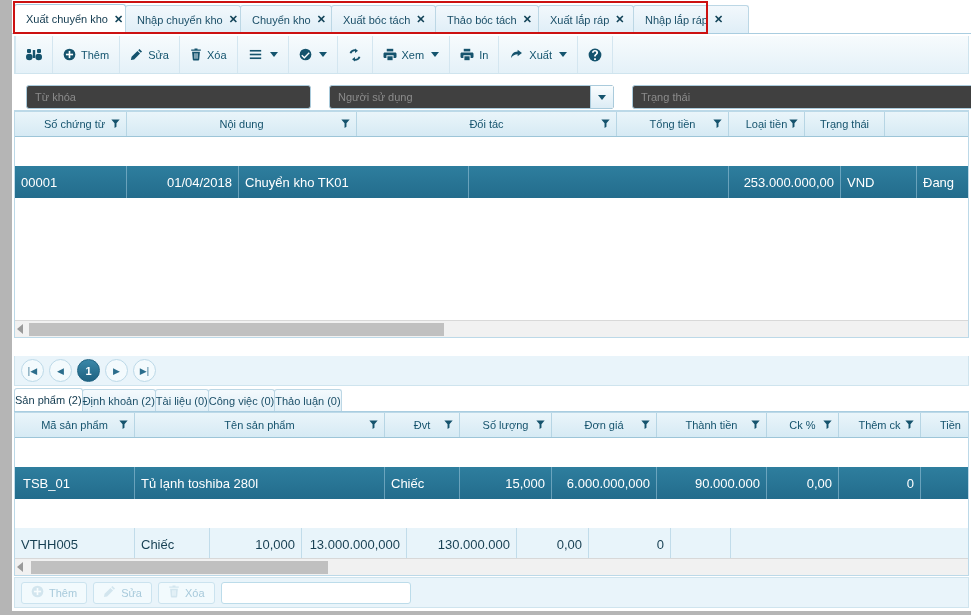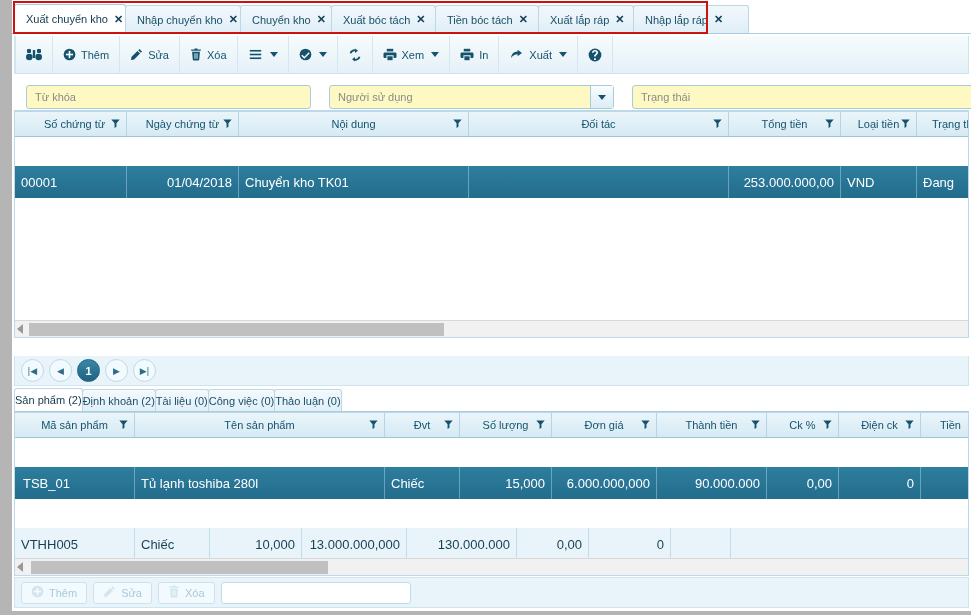--- a/index.html
+++ b/index.html
@@ -143,21 +143,21 @@
     background: #ffffff;
     display: flex;
     align-items: center;
     gap: 0;
   }
   .fld {
     box-sizing: border-box;
     height: 24px;
     border: 1px solid #aacbdc;
     border-radius: 3px;
-    background: #fef9c3;
+    background: #404040;
     display: flex;
     align-items: center;
     padding: 0 8px;
     color: #8b8b8b;
     font-size: 11px;
     margin-top: 8px;
   }
   #f-keyword { position: absolute; left: 12px; width: 285px; }
   #f-user    { position: absolute; left: 315px; width: 285px; padding-right: 0; }
   #f-status  { position: absolute; left: 618px; width: 350px; }
@@ -414,21 +414,21 @@
           </div>
           <div class="tab" style="width: 92px;">
             <span>Chuyển kho</span>
             <span class="x">✕</span>
           </div>
           <div class="tab" style="width: 105px;">
             <span>Xuất bóc tách</span>
             <span class="x">✕</span>
           </div>
           <div class="tab" style="width: 104px;">
-            <span>Tiền bóc tách</span>
+            <span>Thảo bóc tách</span>
             <span class="x">✕</span>
           </div>
           <div class="tab" style="width: 96px;">
             <span>Xuất lắp ráp</span>
             <span class="x">✕</span>
           </div>
           <div class="tab" style="width: 116px;">
             <span>Nhập lắp ráp</span>
             <span class="x">✕</span>
           </div>
@@ -554,26 +554,20 @@
       </div>
       <div class="fld" id="f-status">
         <span>Trạng thái</span>
       </div>
     </div>
 
     <div class="master">
       <div class="grid-head" id="master-head">
           <div class="gh" style="width: 112px; flex: 0 0 112px; padding-left: 8px;">
             <span>Số chứng từ</span>
-            <span class="funnel"><svg width="9" height="9" viewBox="0 0 16 16" fill="#15536d">
-                <path d="M.6 1h14.8l-5.7 6.7v6.1l-3.4 2.2V7.7z"></path>
-              </svg></span>
-          </div>
-          <div class="gh" style="width: 112px; flex: 0 0 112px;">
-            <span>Ngày chứng từ</span>
             <span class="funnel"><svg width="9" height="9" viewBox="0 0 16 16" fill="#15536d">
                 <path d="M.6 1h14.8l-5.7 6.7v6.1l-3.4 2.2V7.7z"></path>
               </svg></span>
           </div>
           <div class="gh" style="width: 230px; flex: 0 0 230px;">
             <span>Nội dung</span>
             <span class="funnel"><svg width="9" height="9" viewBox="0 0 16 16" fill="#15536d">
                 <path d="M.6 1h14.8l-5.7 6.7v6.1l-3.4 2.2V7.7z"></path>
               </svg></span>
           </div>
@@ -680,21 +674,21 @@
                 <path d="M.6 1h14.8l-5.7 6.7v6.1l-3.4 2.2V7.7z"></path>
               </svg></span>
           </div>
           <div class="gh" style="width: 72px; flex: 0 0 72px;">
             <span>Ck %</span>
             <span class="funnel"><svg width="9" height="9" viewBox="0 0 16 16" fill="#15536d">
                 <path d="M.6 1h14.8l-5.7 6.7v6.1l-3.4 2.2V7.7z"></path>
               </svg></span>
           </div>
           <div class="gh" style="width: 82px; flex: 0 0 82px;">
-            <span>Điện ck</span>
+            <span>Thêm ck</span>
             <span class="funnel"><svg width="9" height="9" viewBox="0 0 16 16" fill="#15536d">
                 <path d="M.6 1h14.8l-5.7 6.7v6.1l-3.4 2.2V7.7z"></path>
               </svg></span>
           </div>
           <div class="gh" style="width: 60px; flex: 0 0 60px;">
             <span>Tiền</span>
           </div>
         </div>
       <div class="detail-body" id="detail-body">
           <div class="grid-row sel">

